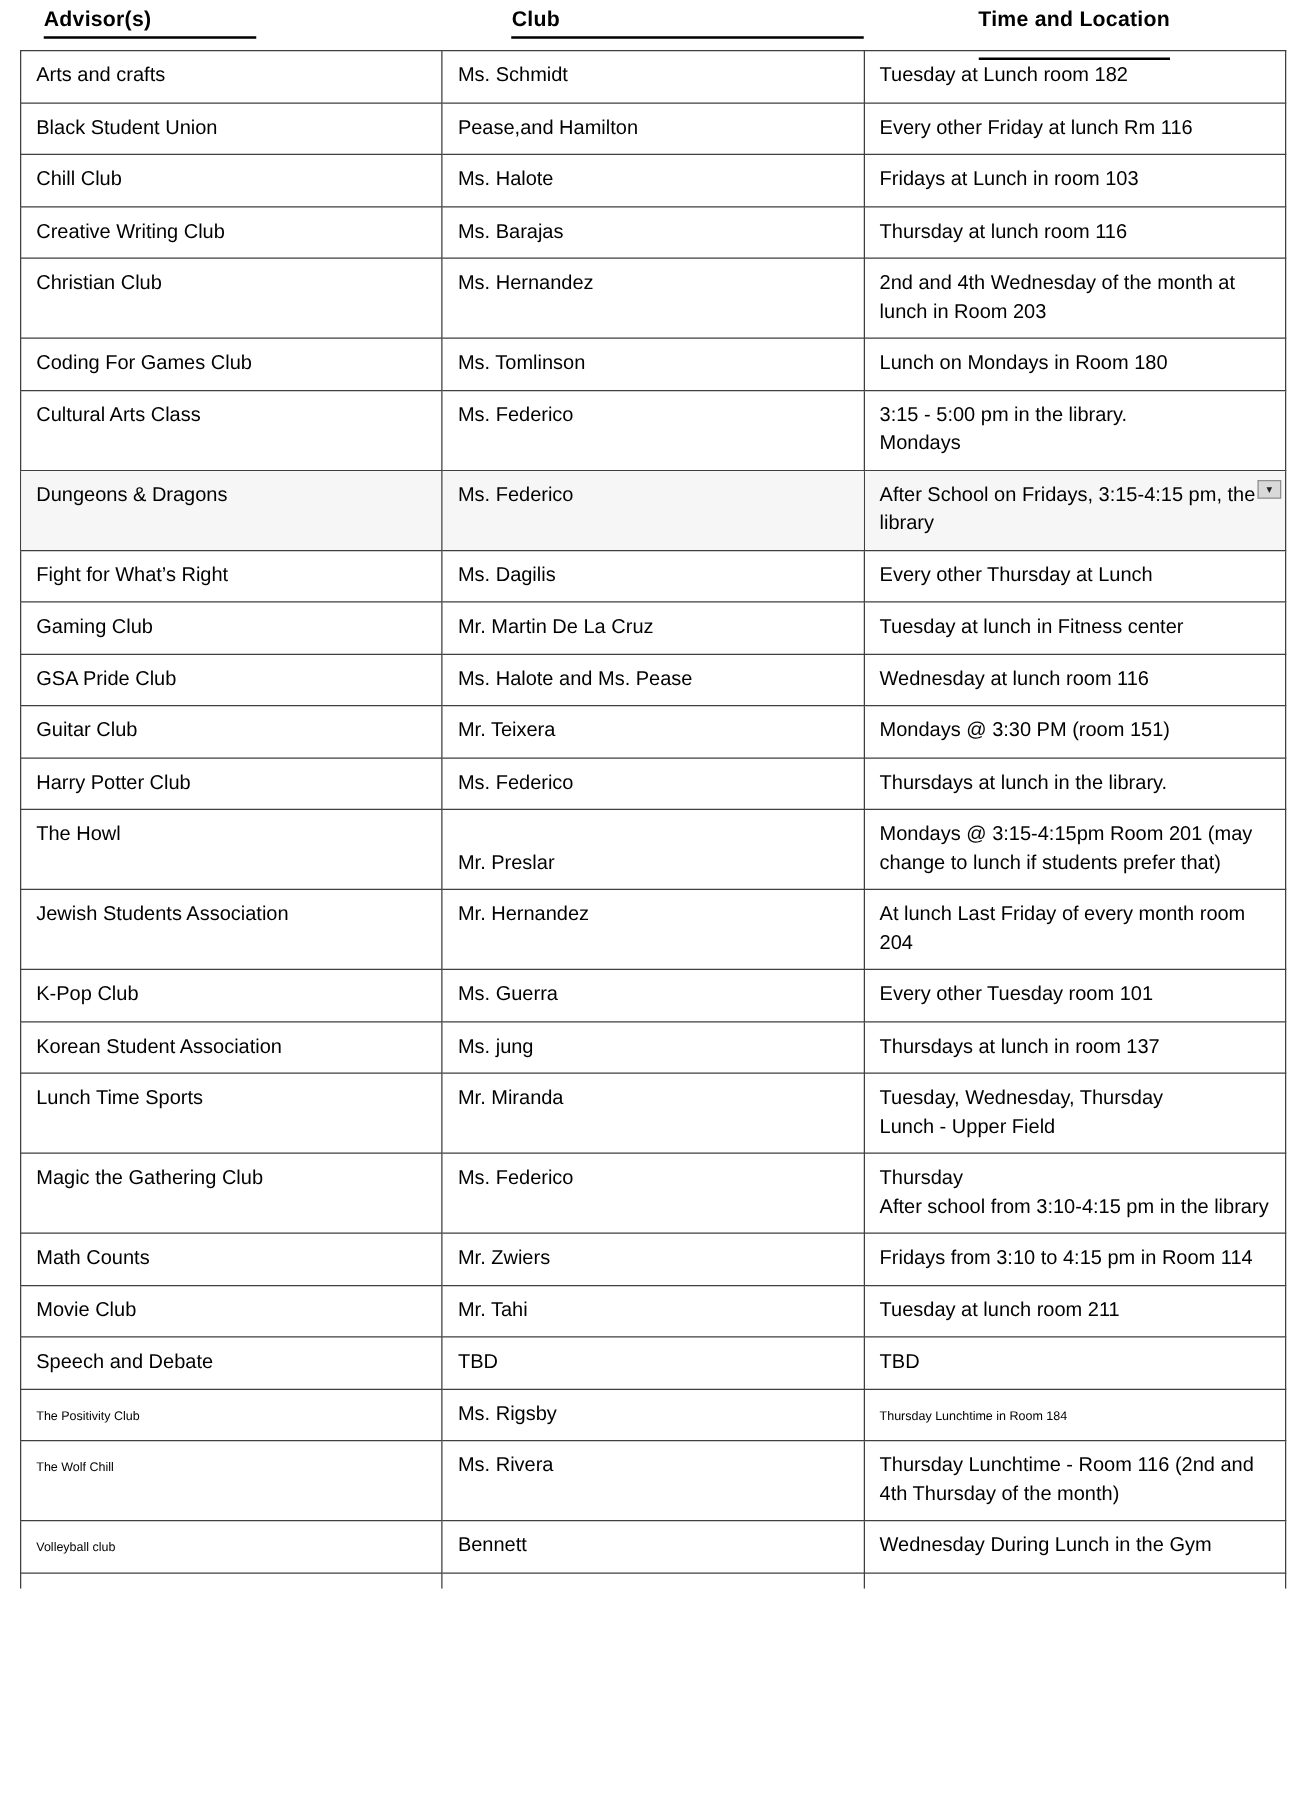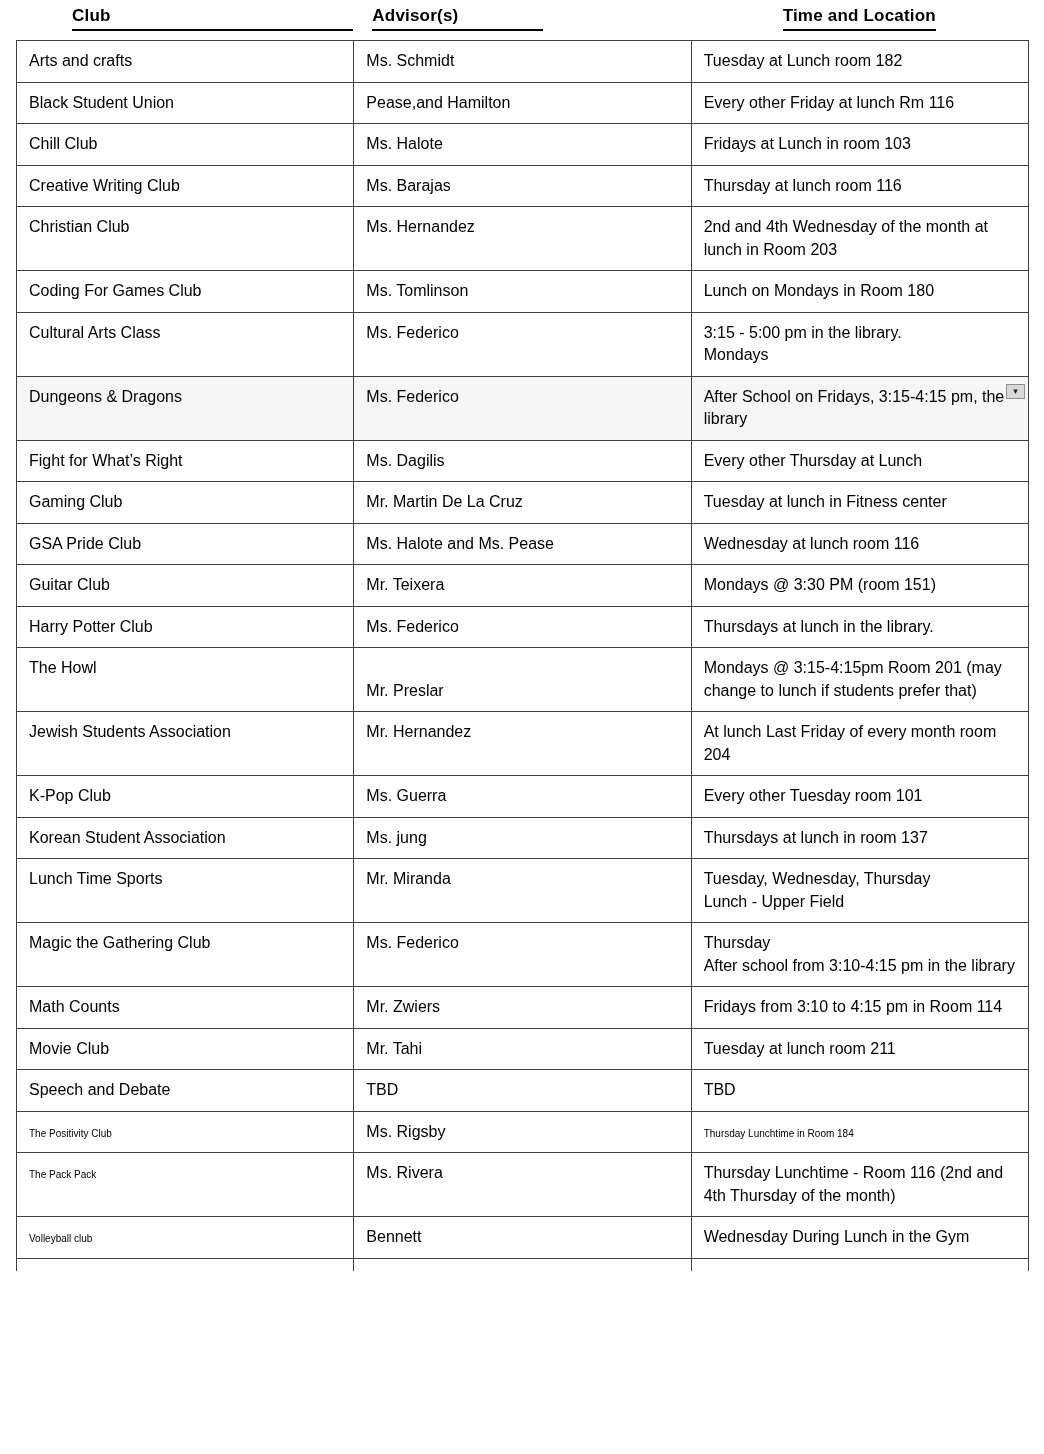--- a/index.html
+++ b/index.html
@@ -23,21 +23,21 @@
   }
   .hwrap-advisor {
     display: block; margin-left: 19px; margin-right: 148px;
     border-bottom: 2.5px solid var(--underline-color, #000);
     padding-bottom: 3px;
   }
   .hcol-time { text-align: center; }
   .hwrap-time {
     display: inline-block;
     border-bottom: 2.5px solid var(--underline-color, #000);
-    padding-bottom: 3px;
+    padding-bottom: 20px;
   }
 
   
   table.clubs-table {
     border-collapse: collapse;
     table-layout: fixed;
     width: 1012px;
   }
   col { width: 337.33px; }
   td {
@@ -67,25 +67,25 @@
     cursor: pointer;
     user-select: none;
   }
 </style>
 </head>
 <body>
 
 <div class="doc">
 
   <div class="header-row">
+    <div class="hcol hcol-advisor">
+      <span class="hwrap-advisor"><span class="hlabel">Advisor(s)</span></span>
+    </div>
     <div class="hcol hcol-club">
       <span class="hwrap-club"><span class="hlabel">Club</span></span>
-    </div>
-    <div class="hcol hcol-advisor">
-      <span class="hwrap-advisor"><span class="hlabel">Advisor(s)</span></span>
     </div>
     <div class="hcol hcol-time">
       <span class="hwrap-time"><span class="hlabel">Time and Location</span></span>
     </div>
   </div>
 
   <table class="clubs-table">
     <colgroup>
       <col>
       <col>
@@ -205,21 +205,21 @@
     <td class="td-club"><span class="cell-text club-text">Speech and Debate</span></td>
     <td class="td-advisor"><span class="cell-text advisor-text">TBD</span></td>
     <td class="td-time"><span class="cell-text time-text">TBD</span></td>
   </tr>
         <tr>
     <td class="td-club"><span class="cell-text club-text small">The Positivity Club</span></td>
     <td class="td-advisor"><span class="cell-text advisor-text">Ms. Rigsby</span></td>
     <td class="td-time"><span class="cell-text time-text small">Thursday Lunchtime in Room 184</span></td>
   </tr>
         <tr>
-    <td class="td-club"><span class="cell-text club-text small">The Pack Pack</span></td>
+    <td class="td-club"><span class="cell-text club-text small">The Wolf Chill</span></td>
     <td class="td-advisor"><span class="cell-text advisor-text">Ms. Rivera</span></td>
     <td class="td-time"><span class="cell-text time-text">Thursday Lunchtime - Room 116 (2nd and 4th Thursday of the month)</span></td>
   </tr>
         <tr>
     <td class="td-club"><span class="cell-text club-text small">Volleyball club</span></td>
     <td class="td-advisor"><span class="cell-text advisor-text">Bennett</span></td>
     <td class="td-time"><span class="cell-text time-text">Wednesday During Lunch in the Gym</span></td>
   </tr>
         <tr class="partial-row">
     <td class="td-club"><span class="cell-text club-text"></span></td>

